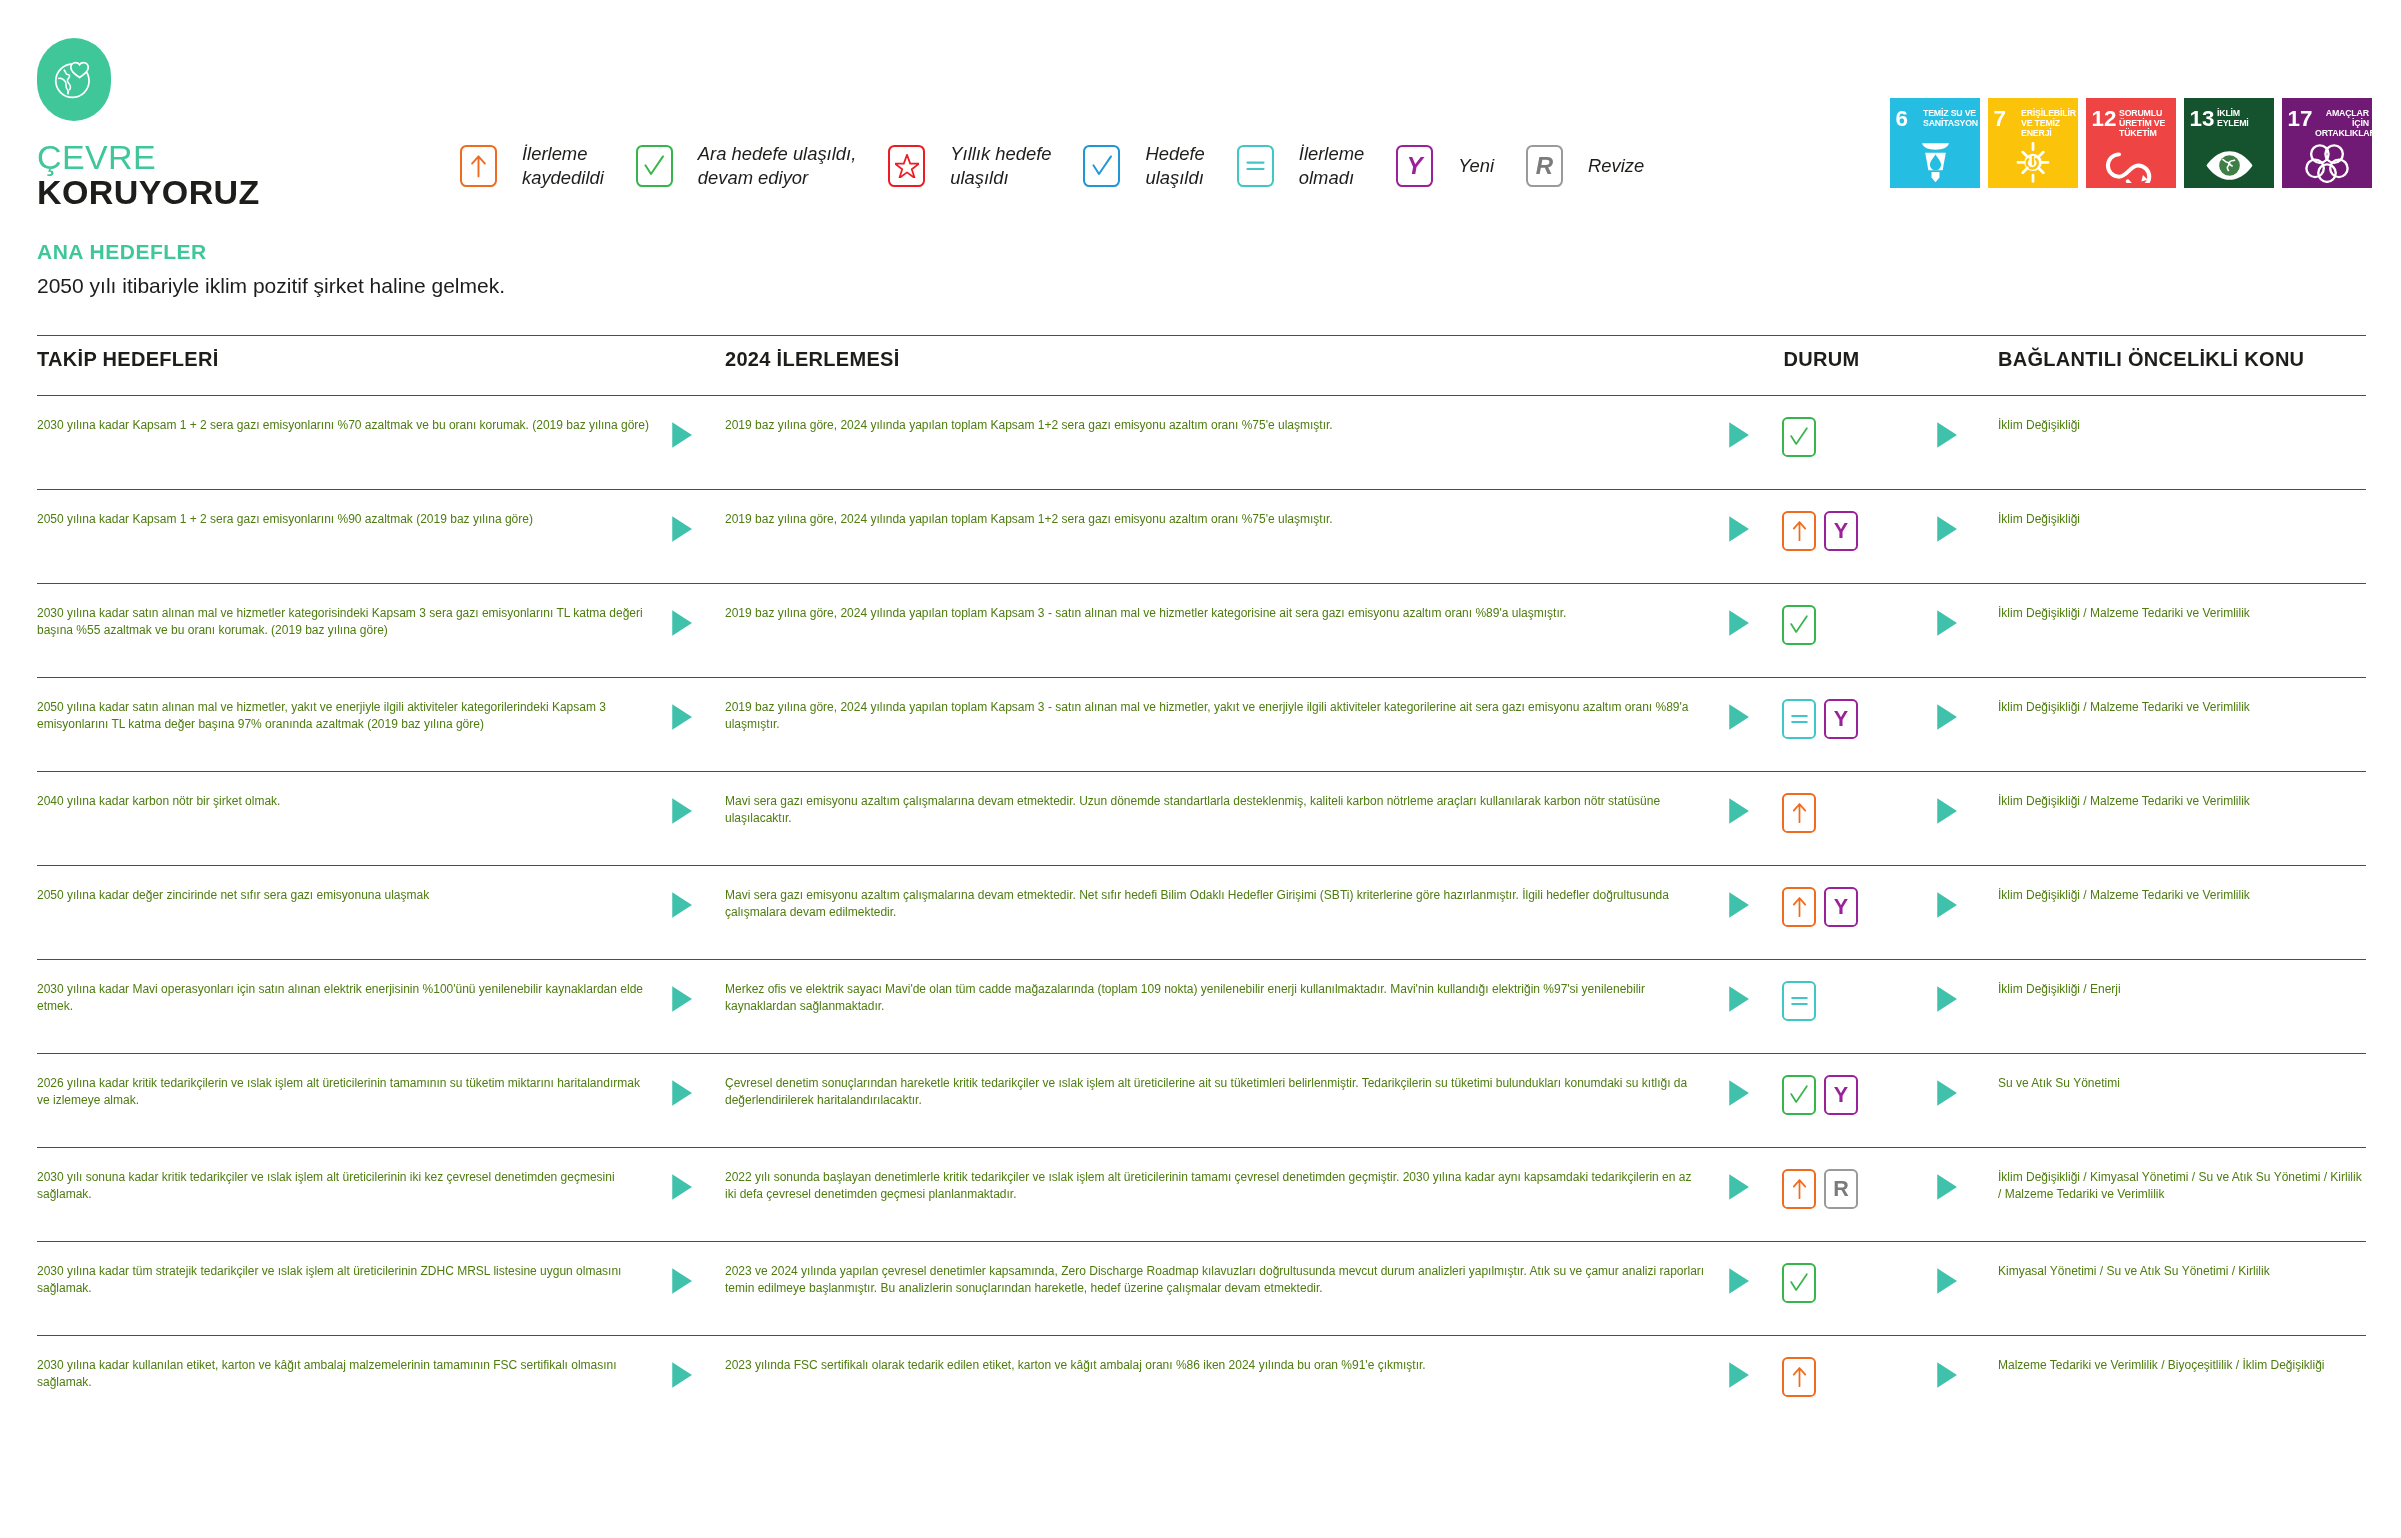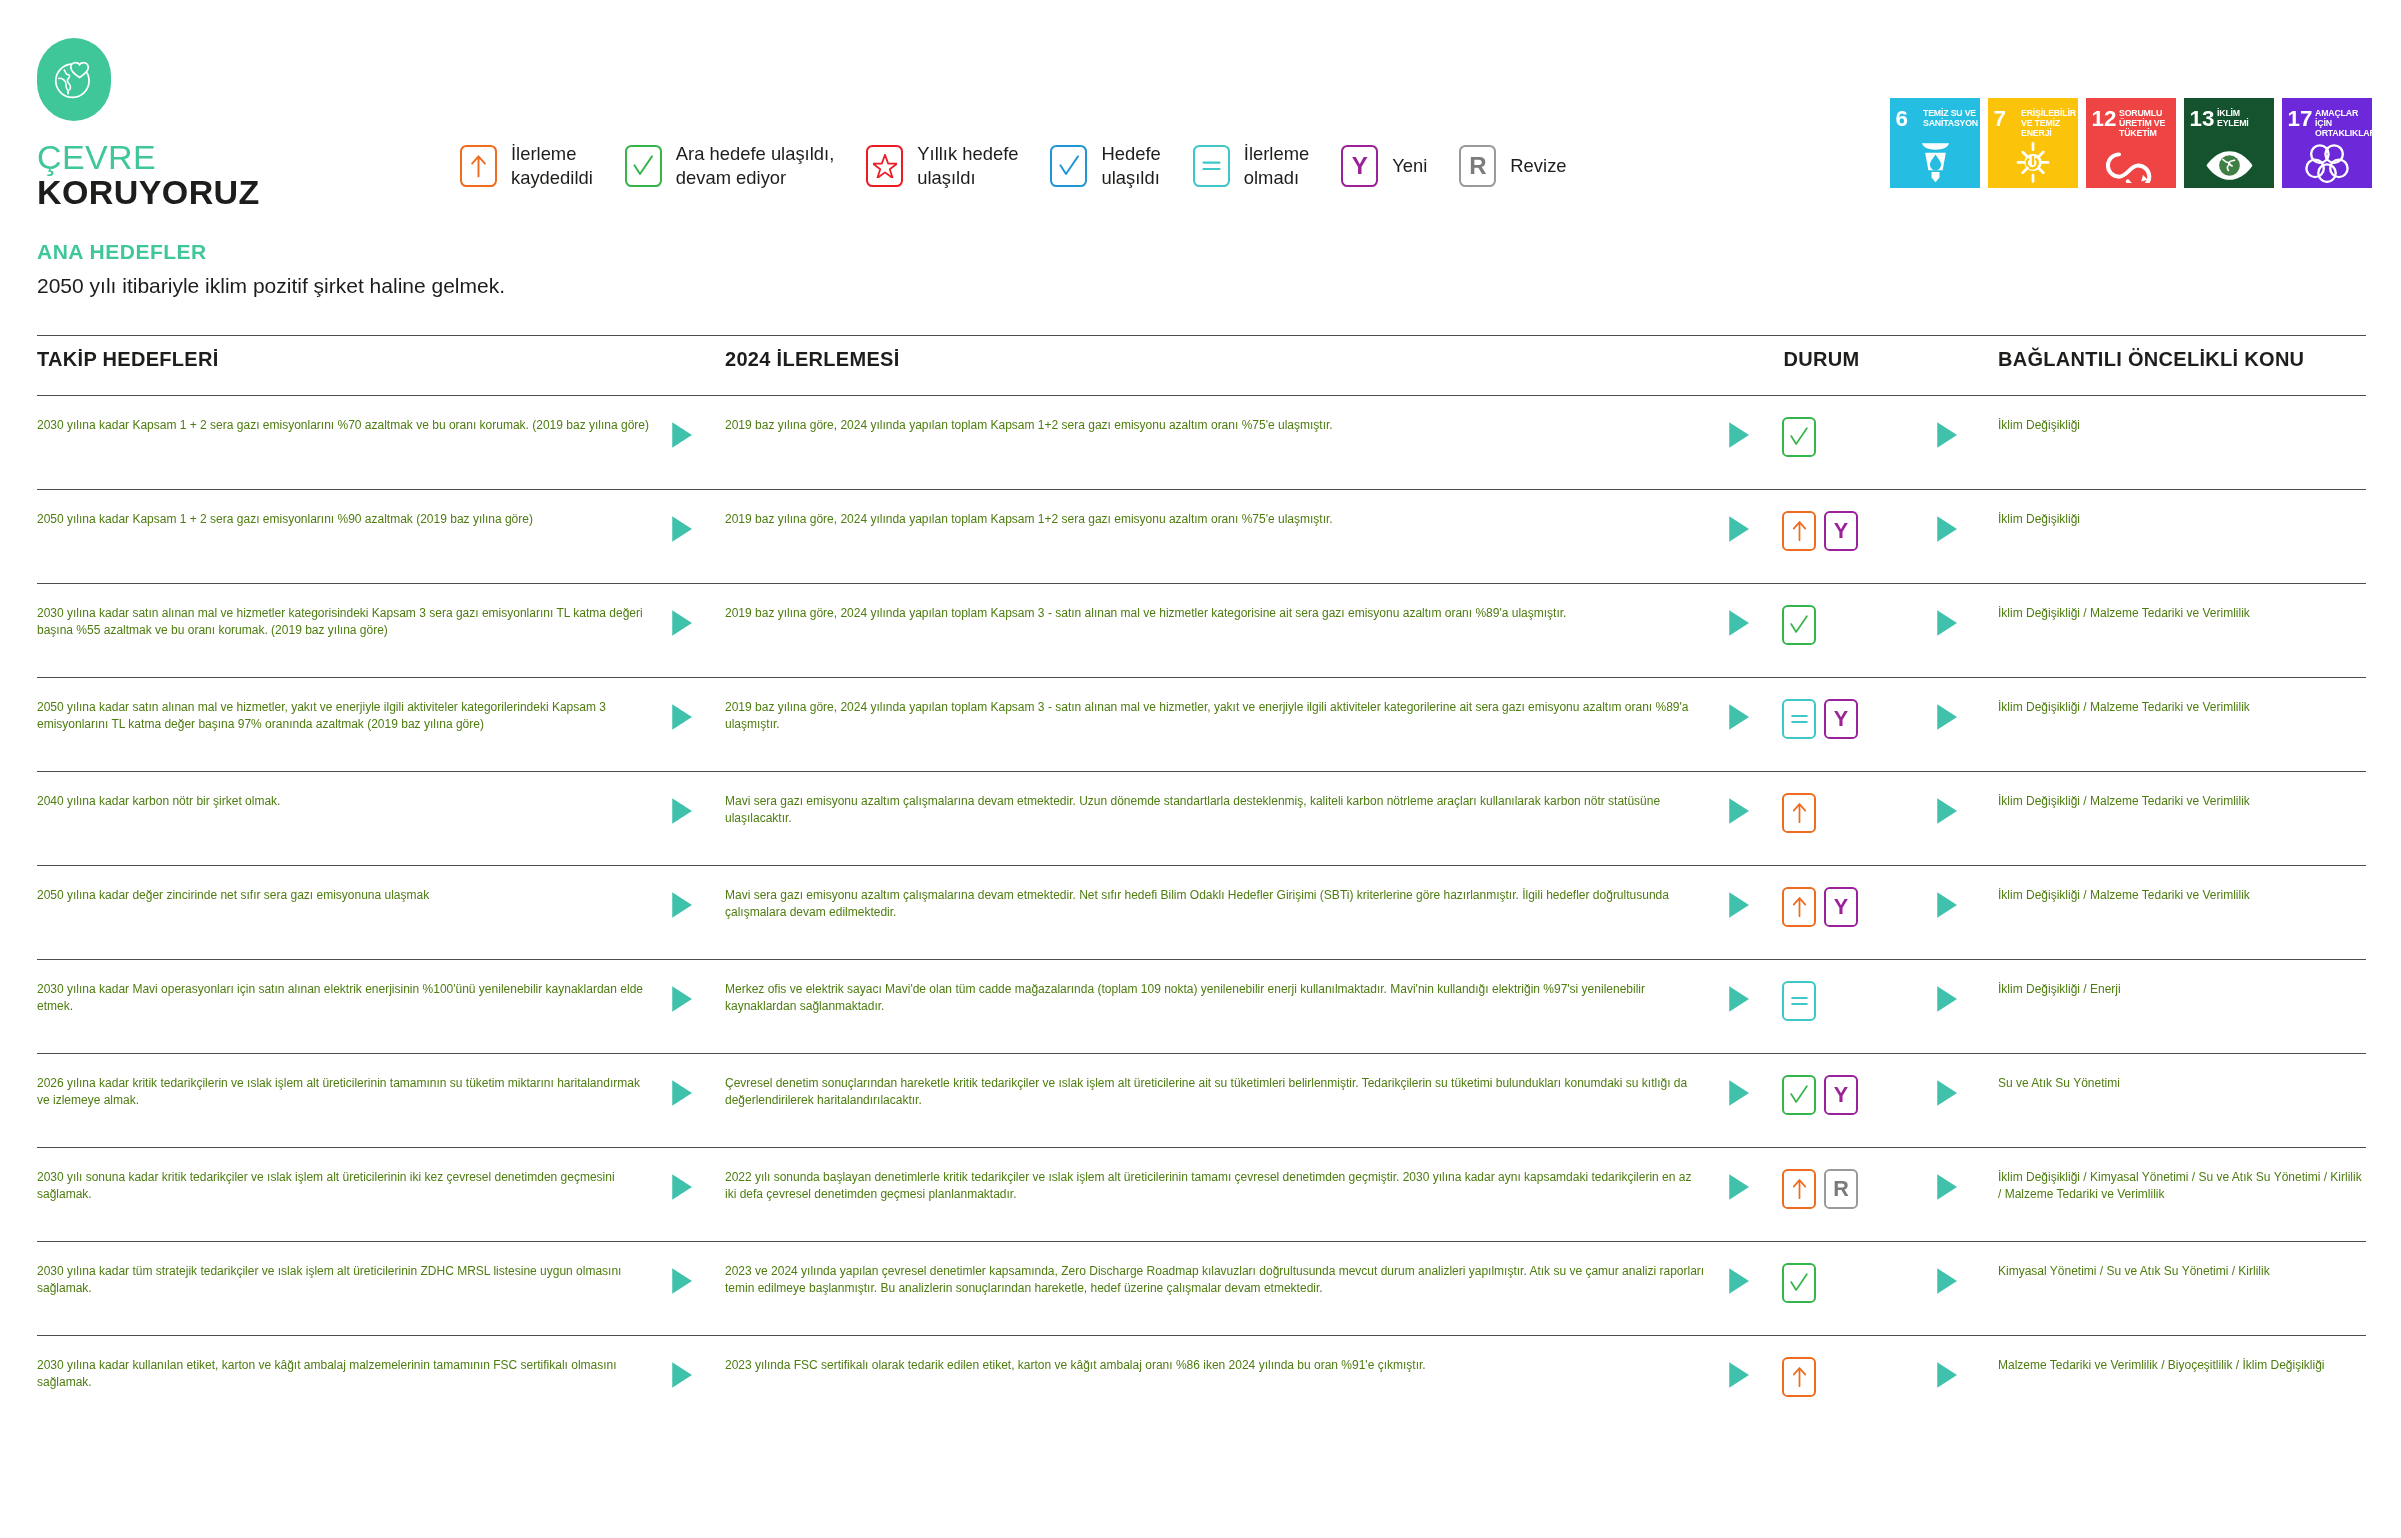--- a/index.html
+++ b/index.html
@@ -30,21 +30,21 @@
   .brand-title .l2 {
     font-size: 34px; font-weight: 700; letter-spacing: 0.4px; color: #1d1d1b;
     display: block;
   }
 
   
   .legend {
     position: absolute; left: 460px; top: 142px;
     display: flex; align-items: center; gap: 32px;
   }
-  .legend-item { display: flex; align-items: center; gap: 14px; }
+  .legend-item { display: flex; align-items: center; gap: 25px; font-style: italic; }
   .chip {
     width: 37px; height: 42px; border-radius: 6.4px;
     border: 2.4px solid #888; background: #fff;
     display: flex; align-items: center; justify-content: center;
     flex: 0 0 auto;
   }
   .chip.letter { font-size: 24px; font-weight: 600; }
   .legend-label {
     font-size: 18.4px; line-height: 1.3; font-weight: 400; color: #1d1d1b;
     white-space: pre-line;
@@ -255,21 +255,21 @@
           <span class="num">13</span>
           <span class="txt">İKLİM EYLEMİ</span>
           <span class="glyph">
             <svg width="53" height="35" viewBox="0 0 66 44">
               <path d="M33 4C15 4 4 22 4 22s11 18 29 18 29-18 29-18S51 4 33 4z" fill="#fff"></path>
               <circle cx="33" cy="22" r="13" fill="#3f7e44"></circle>
               <path d="M24 14c3 1 3 4 6 4s3 3 1 5-0 4 1 6M40 15c-3 2-6 0-7 3s2 4 4 5" fill="none" stroke="#fff" stroke-width="2"></path>
             </svg>
           </span>
         </div>
-        <div class="sdg" style="background: #6d28d9;">
+        <div class="sdg" style="background: #701a75; text-align: right;">
           <span class="num">17</span>
           <span class="txt">AMAÇLAR İÇİN ORTAKLIKLAR</span>
           <span class="glyph">
             <svg width="46" height="42" viewBox="0 0 58 52">
               <g fill="none" stroke="#fff" stroke-width="3">
                 <circle cx="20" cy="16" r="11"></circle>
                 <circle cx="38" cy="16" r="11"></circle>
                 <circle cx="14" cy="34" r="11"></circle>
                 <circle cx="44" cy="34" r="11"></circle>
                 <circle cx="29" cy="40" r="11"></circle>

